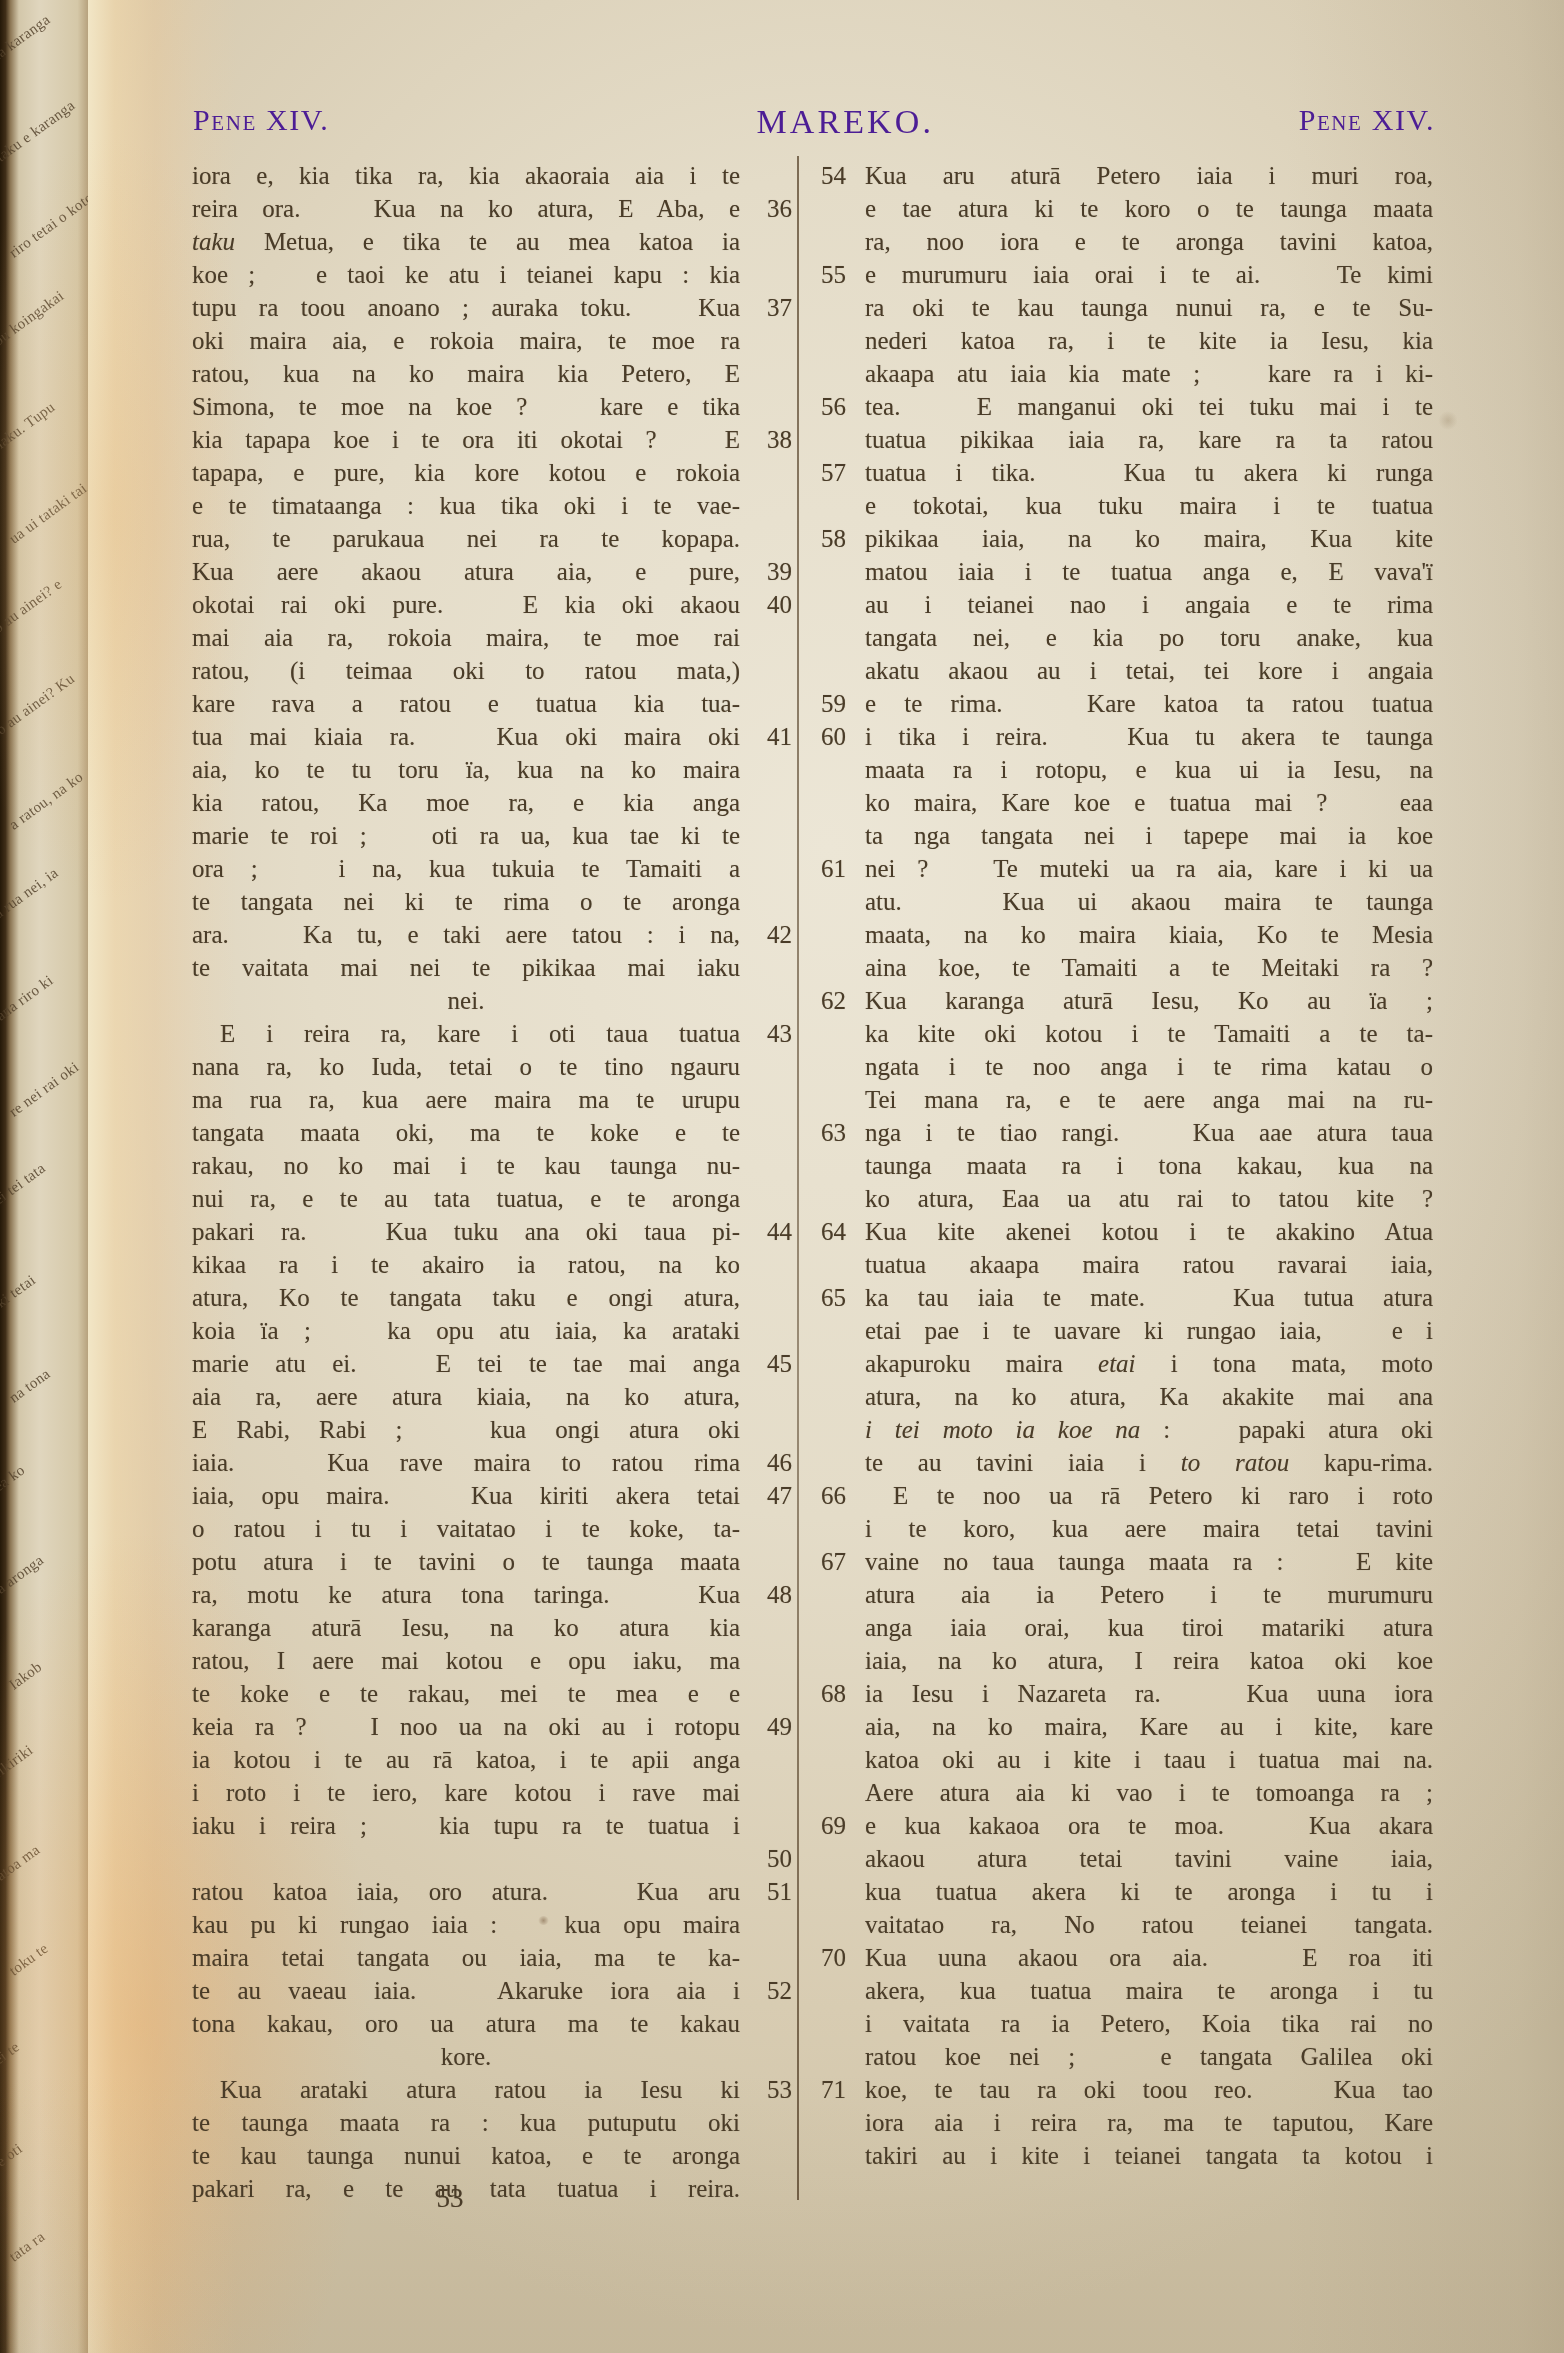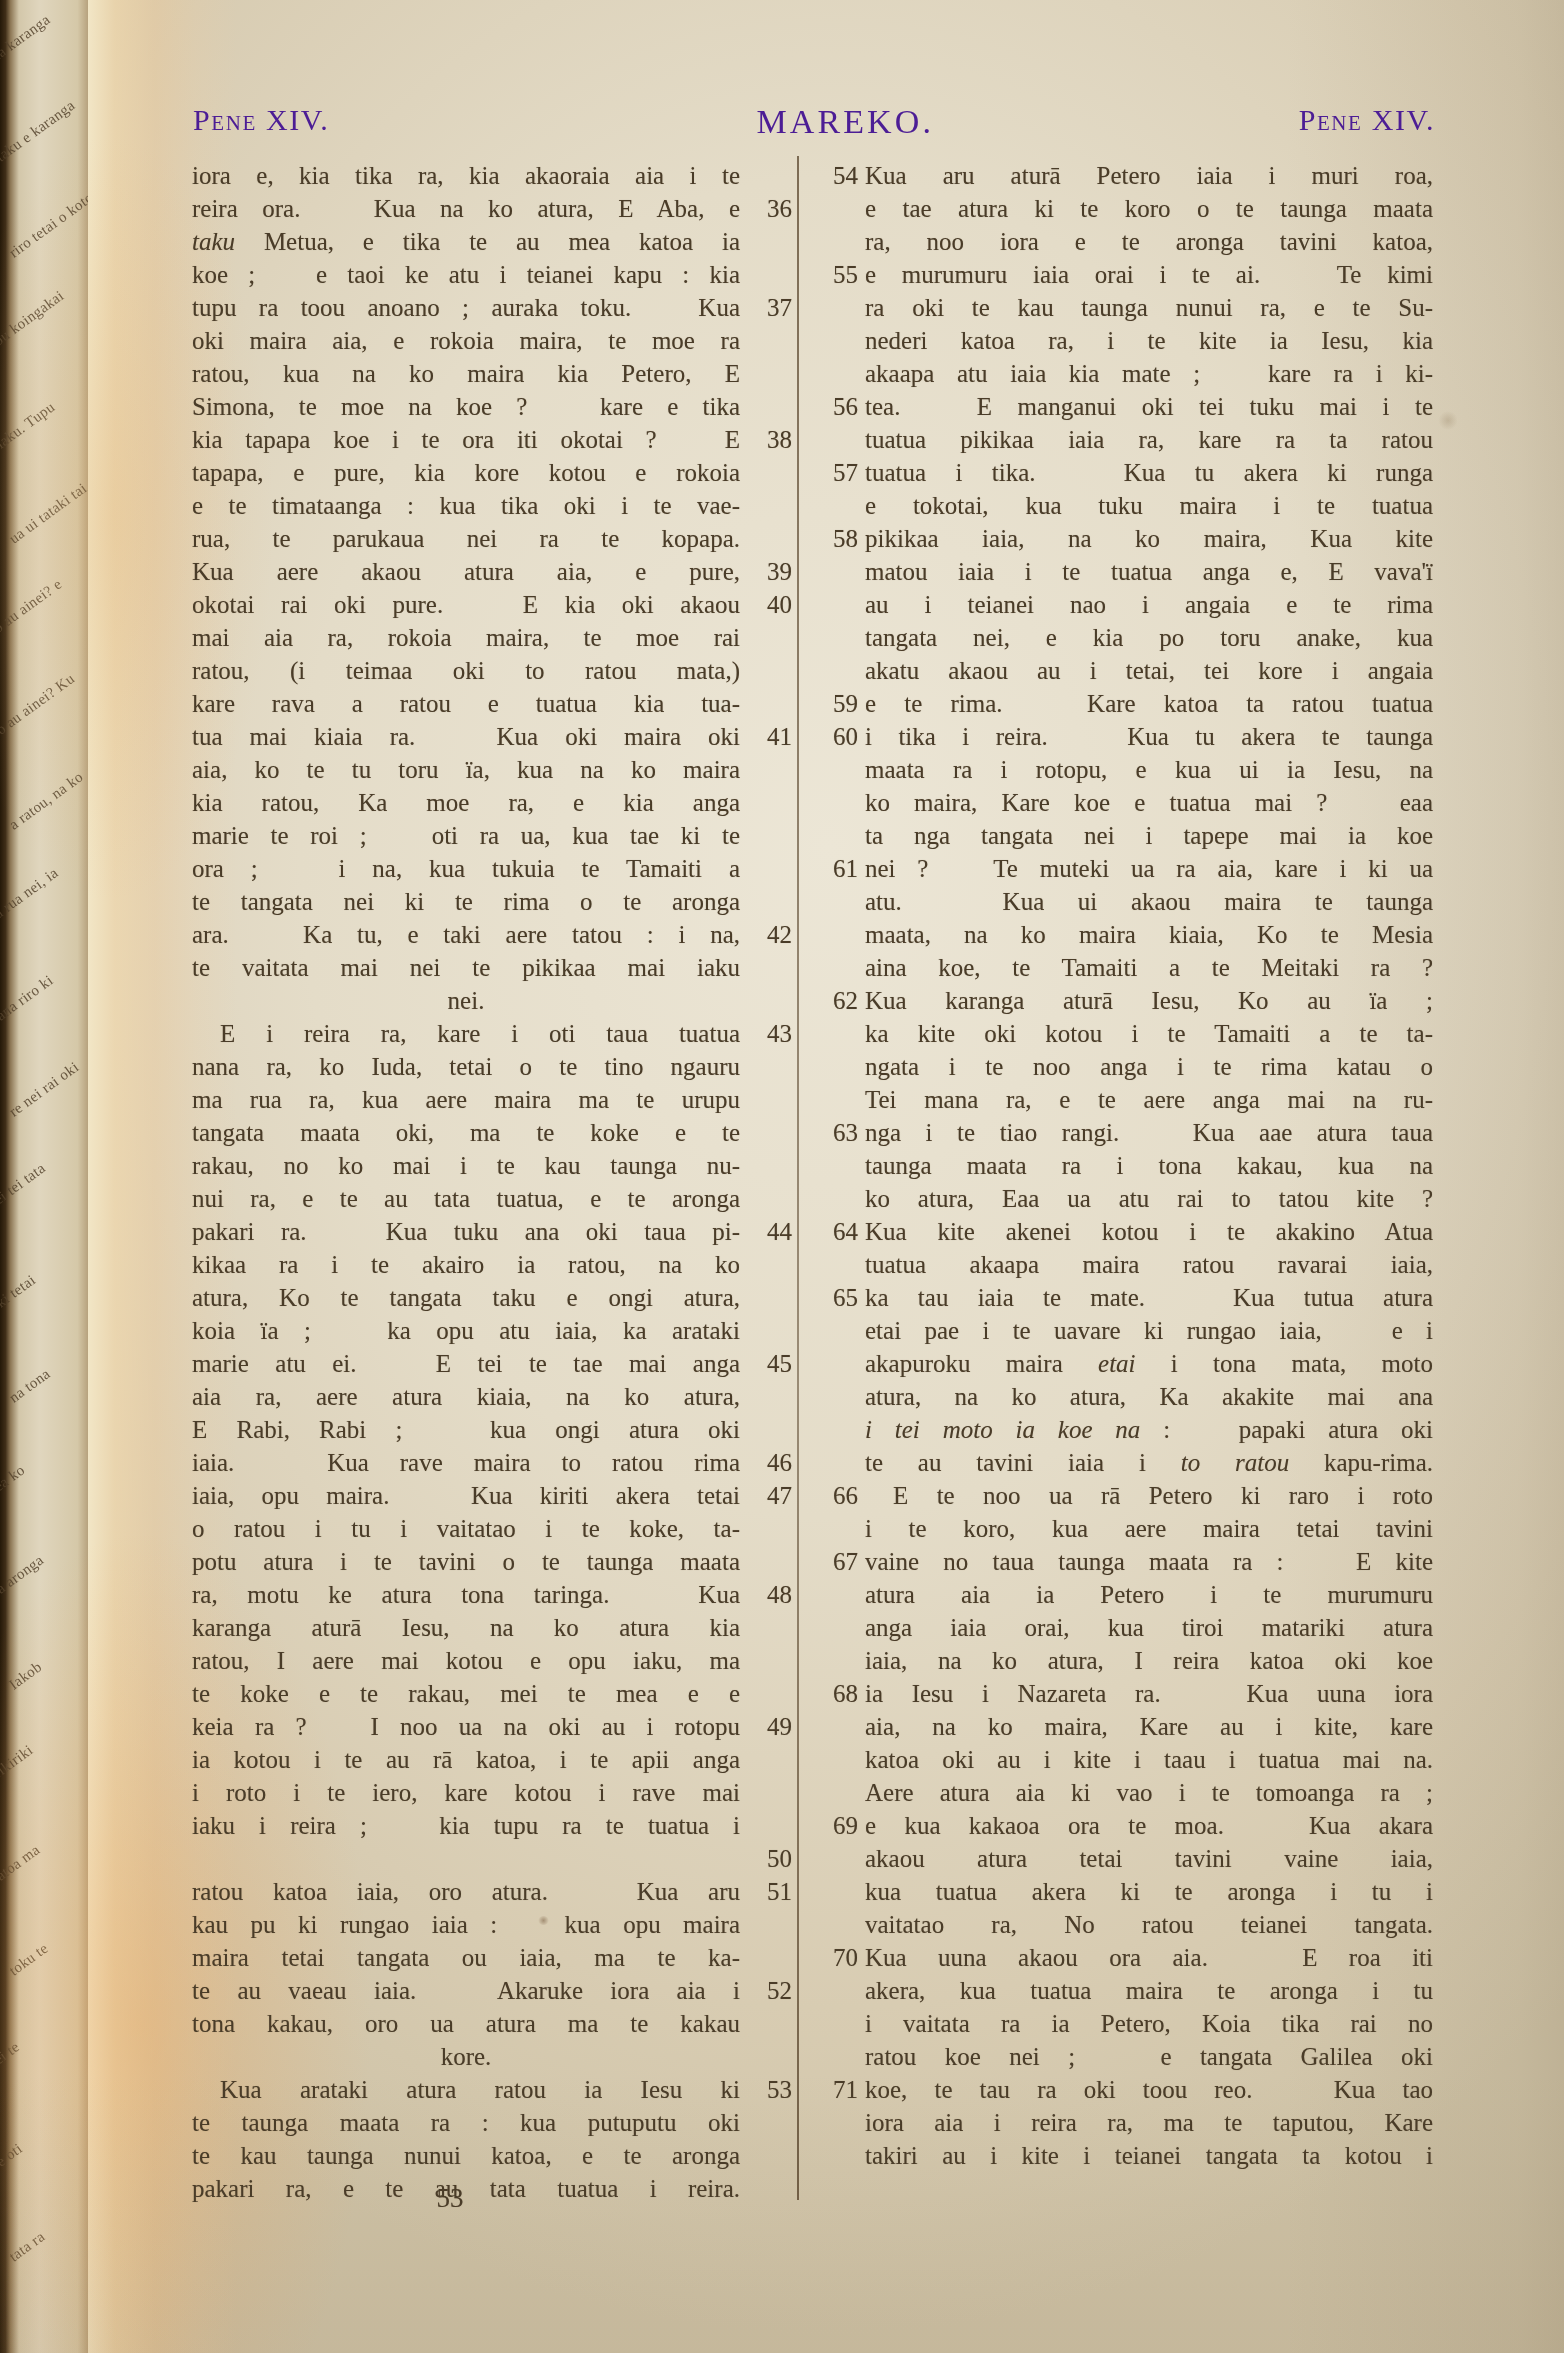--- a/index.html
+++ b/index.html
@@ -41,21 +41,21 @@
   .col-left{left:192px;width:548px;}
   .col-right{left:865px;width:568px;}
   .line{position:relative;height:33px;line-height:33px;font-size:25px;
     text-align:justify;white-space:nowrap;text-shadow:0 0 0.8px rgba(74,60,40,.35);}
   .line.j{white-space:normal;}
   .line.j::after{content:"";display:inline-block;width:100%;height:0;}
   .line.nj{text-align:center;}
   .line.ind .txt{padding-left:28px;}
   .vnum{position:absolute;top:0;width:49px;line-height:33px;font-size:25px;}
   .col-left .vnum{right:-52px;text-align:right;}
-  .col-right .vnum{left:-56px;text-align:right;}
+  .col-right .vnum{left:-56px;text-align:center;}
   
   .folio{position:absolute;left:403px;top:2183px;width:94px;text-align:center;
     font-size:27px;color:#4a3c28;text-shadow:0 0 0.8px rgba(74,60,40,.35);}
   
   .blemish{position:absolute;border-radius:50%;pointer-events:none;}
   .blemish.b1{left:1438px;top:411px;width:20.3px;height:19px;background:radial-gradient(circle,rgba(120,95,60,.22),rgba(120,95,60,0) 70%);}
   .blemish.b2{left:538px;top:1916px;width:11px;height:9.4px;background:radial-gradient(circle,rgba(100,70,40,.45),rgba(100,70,40,0) 75%);}
   i{font-style:italic;}
 </style>
 </head>

